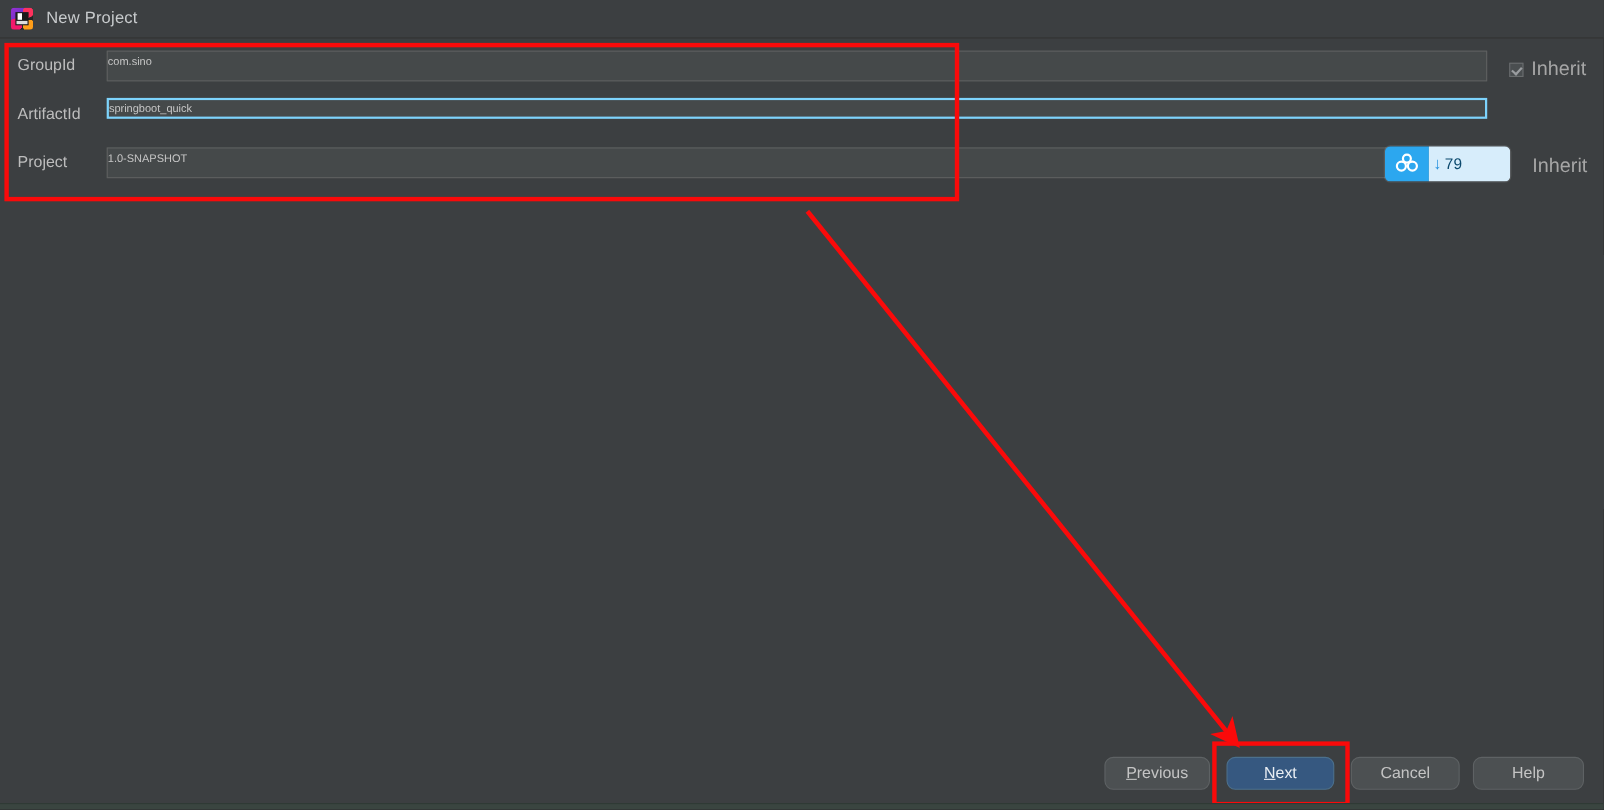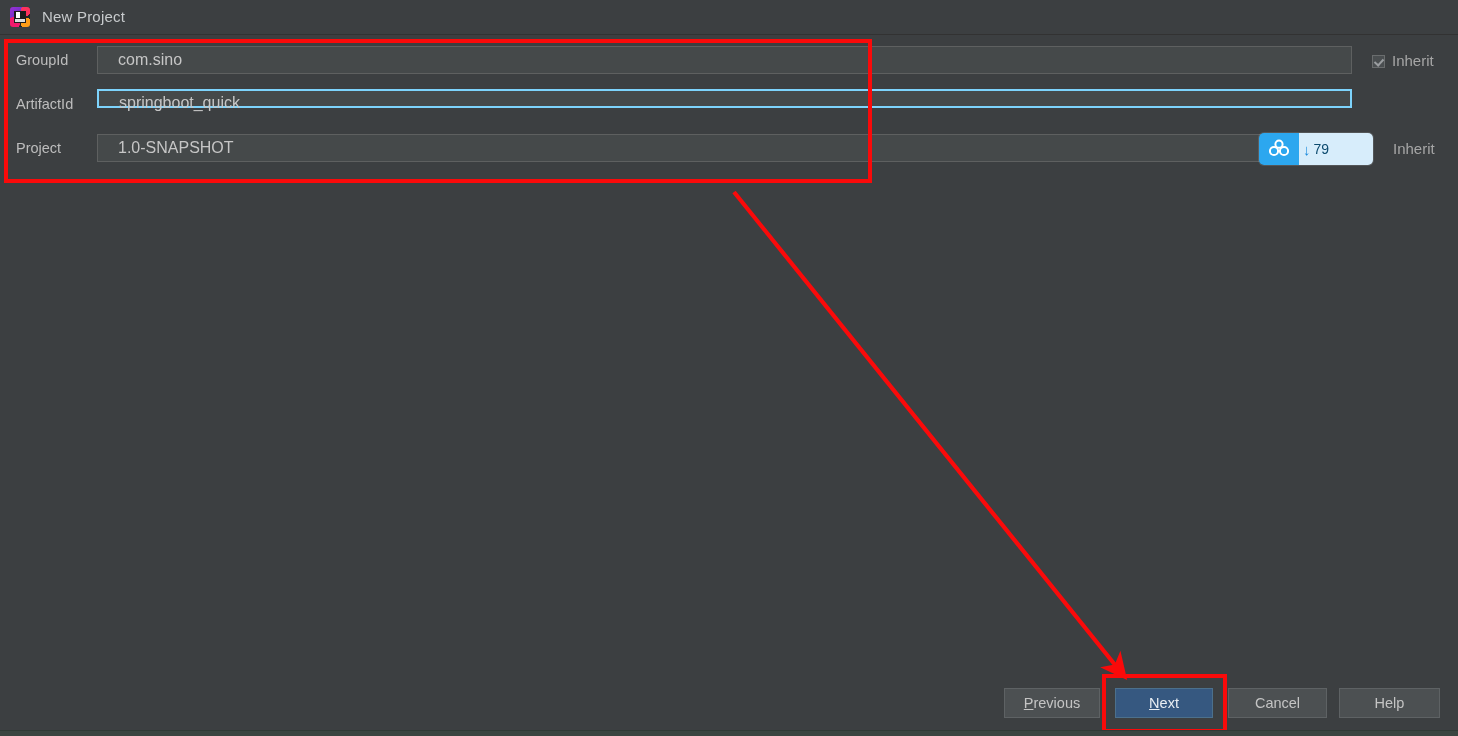--- a/index.html
+++ b/index.html
@@ -107,32 +107,32 @@
     box-sizing: border-box;
   }
   .field.focused {
     background: #45494a;
     border: 2px solid #7dd3fc;
     height: 19px;
     top: 5px;
   }
   .field .value {
     position: absolute;
-    left: 20px;
+    left: 0;
     top: 4px;
-    font-size: 16px;
+    font-size: 10px;
     color: #c6c6c6;
     white-space: nowrap;
   }
   .field.focused .value { top: 3px; }
 
   .inherit {
     position: absolute;
     top: 12px;
-    font-size: 15px;
+    font-size: 18px;
     color: #a6a6a6;
     white-space: nowrap;
   }
   .inherit .cb {
     display: inline-block;
     width: 13px; height: 13px;
     border: 1px solid #6a6d6e;
     background: #4a4e50;
     vertical-align: -2px;
     margin-right: 7px;
@@ -196,21 +196,21 @@
     position: absolute;
     left: 0; top: 676px;
     width: 1458px; height: 60px;
   }
   .btn {
     position: absolute;
     top: 12px;
     height: 30px;
     background: #4c5052;
     border: 1px solid #5e6264;
-    border-radius: 0;
+    border-radius: 8px;
     color: #c4c4c4;
     font-size: 14.5px;
     display: flex;
     align-items: center;
     justify-content: center;
     box-sizing: border-box;
     cursor: default;
   }
   .btn.primary {
     background: #365880;

